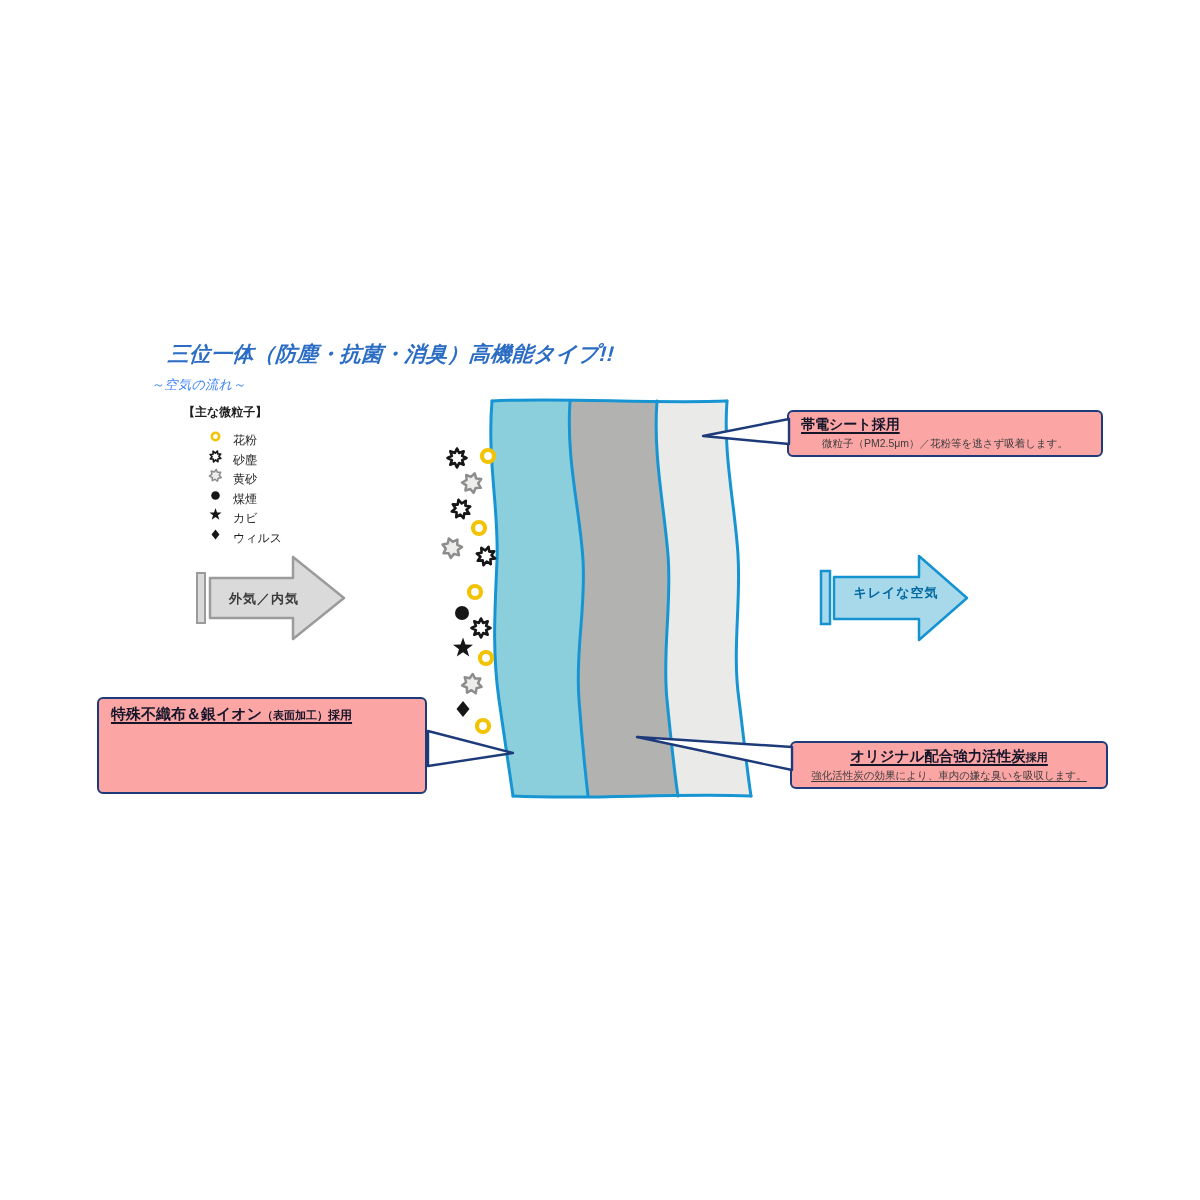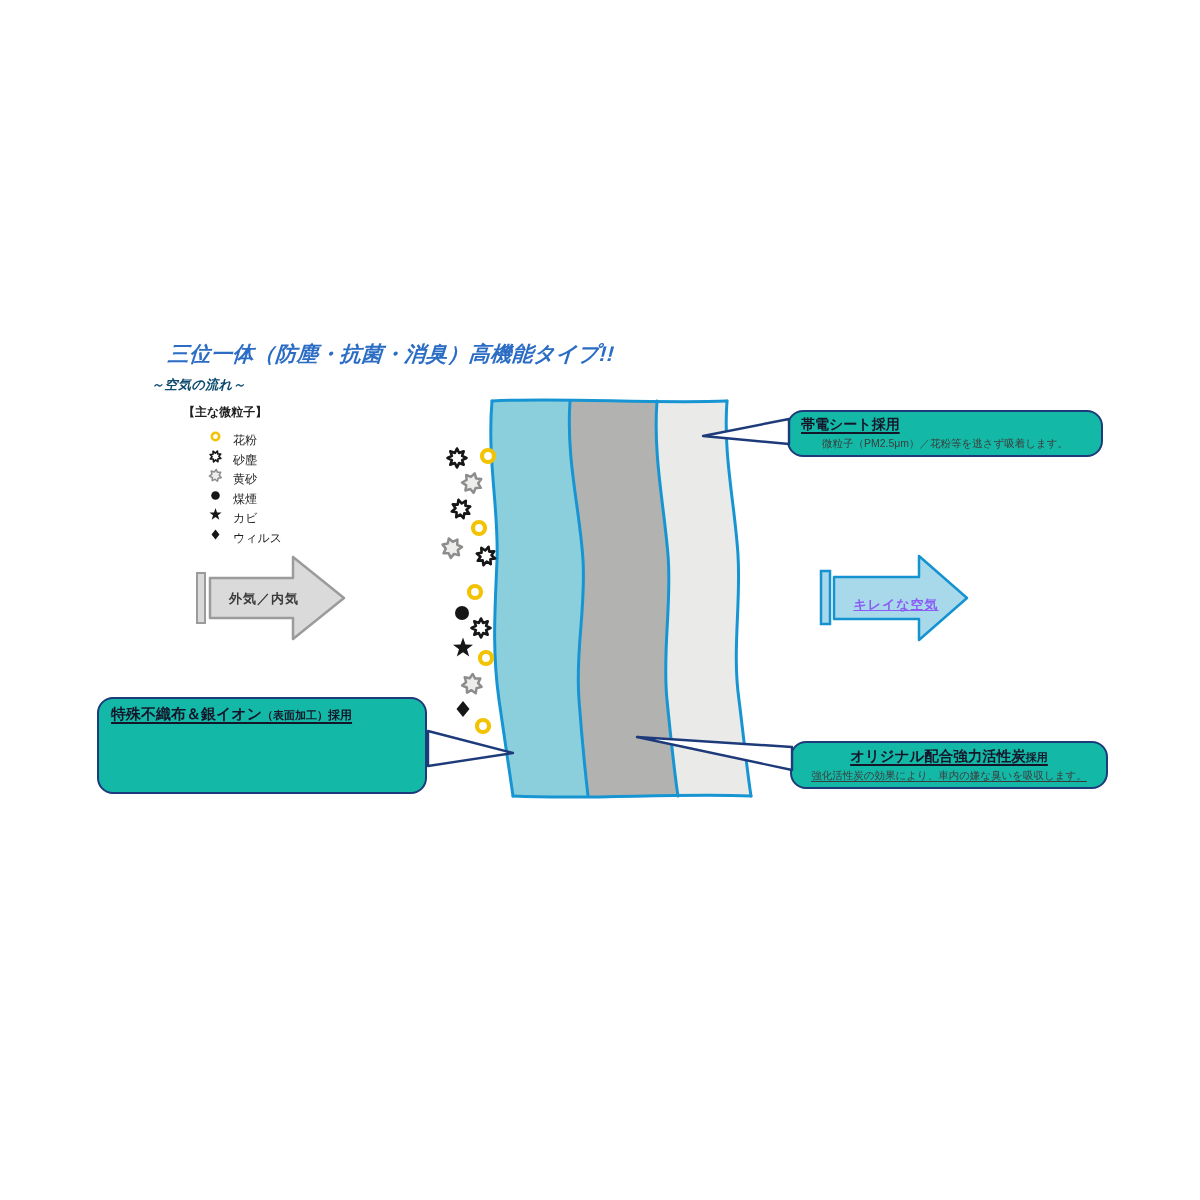--- a/index.html
+++ b/index.html
@@ -11,34 +11,34 @@
   .abs{position:absolute;}
   
   #page-title{
     left:168px;top:340px;
     font-size:21px;font-weight:bold;font-style:italic;
     color:#2b6cc4;letter-spacing:.5px;transform:skewX(-4deg);
     white-space:nowrap;z-index:3;
   }
   #page-subtitle{
     left:151px;top:376px;
-    font-size:13px;font-weight:bold;font-style:italic;
-    color:#0c4a6e;letter-spacing:.5px;z-index:3;white-space:nowrap;
+    font-size:13px;font-weight:normal;font-style:italic;
+    color:#3b82f6;letter-spacing:.5px;z-index:3;white-space:nowrap;
   }
   
   #legend{left:183px;top:404px;z-index:3;}
   #legend .heading{font-size:12px;font-weight:600;color:#1f1f1f;}
   #legend .rows{margin:6px 0 0 24px;}
   #legend .row{display:flex;align-items:center;gap:9px;height:19.5px;}
   #legend .row span{font-size:12px;color:#1f1f1f;margin-top:8px;}
   svg.legend-ic{width:17px;height:17px;flex:0 0 17px;}
   
   .callout{
-    position:absolute;background:#14b8a6;border:2.5px solid #1d3a7a;
-    border-radius:16px;box-sizing:border-box;z-index:1;
+    position:absolute;background:#fca5a5;border:2.5px solid #1d3a7a;
+    border-radius:6px;box-sizing:border-box;z-index:1;
   }
   .callout .title{
     font-weight:bold;color:#15152a;
     text-decoration:underline;text-underline-offset:3px;
     text-decoration-thickness:1.5px;white-space:nowrap;
   }
   #callout-electro{left:787px;top:410px;width:316px;height:47px;padding:4px 12px;}
   #callout-electro .title{font-size:14px;}
   #callout-electro .body{font-size:10.5px;color:#3c3c3c;margin-top:3px;white-space:nowrap;text-align:center;}
   #callout-nonwoven{left:97px;top:697px;width:330px;height:97px;padding:6px 12px;}
@@ -50,21 +50,21 @@
   #callout-nonwoven .lines div{white-space:nowrap;}
   #callout-carbon{left:790px;top:741px;width:318px;height:48px;padding:4px 4px;text-align:center;}
   #callout-carbon .title{font-size:14.5px;}
   #callout-carbon .title .tail{font-size:11px;}
   #callout-carbon .body{font-size:10.5px;color:#3c3c3c;margin-top:3px;white-space:nowrap;
     text-decoration:underline;text-underline-offset:2px;}
   
   .arrow-label{position:absolute;z-index:3;font-weight:bold;font-size:13px;
     letter-spacing:1px;text-align:center;white-space:nowrap;}
   #inflow-label{left:208px;top:590px;width:112px;color:#3a3a3a;}
-  #outflow-label{left:834px;top:596px;width:124px;color:#8b5cf6;text-decoration:underline;}
+  #outflow-label{left:834px;top:584px;width:124px;color:#0369a1;}
   
   #diagram{position:absolute;left:0;top:0;z-index:2;pointer-events:none;}
 </style>
 </head>
 <body>
 
 <div class="abs" id="page-title">三位一体（防塵・抗菌・消臭）高機能タイプ!!</div>
 <div class="abs" id="page-subtitle">～空気の流れ～</div>
 
 <div class="abs" id="legend">

